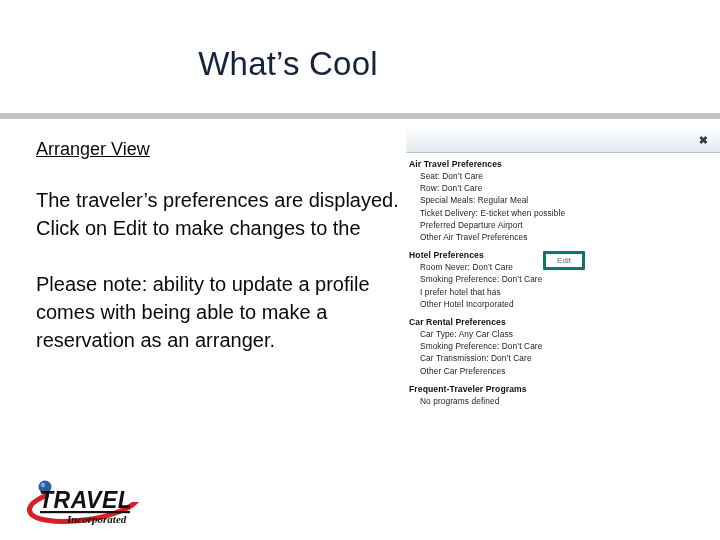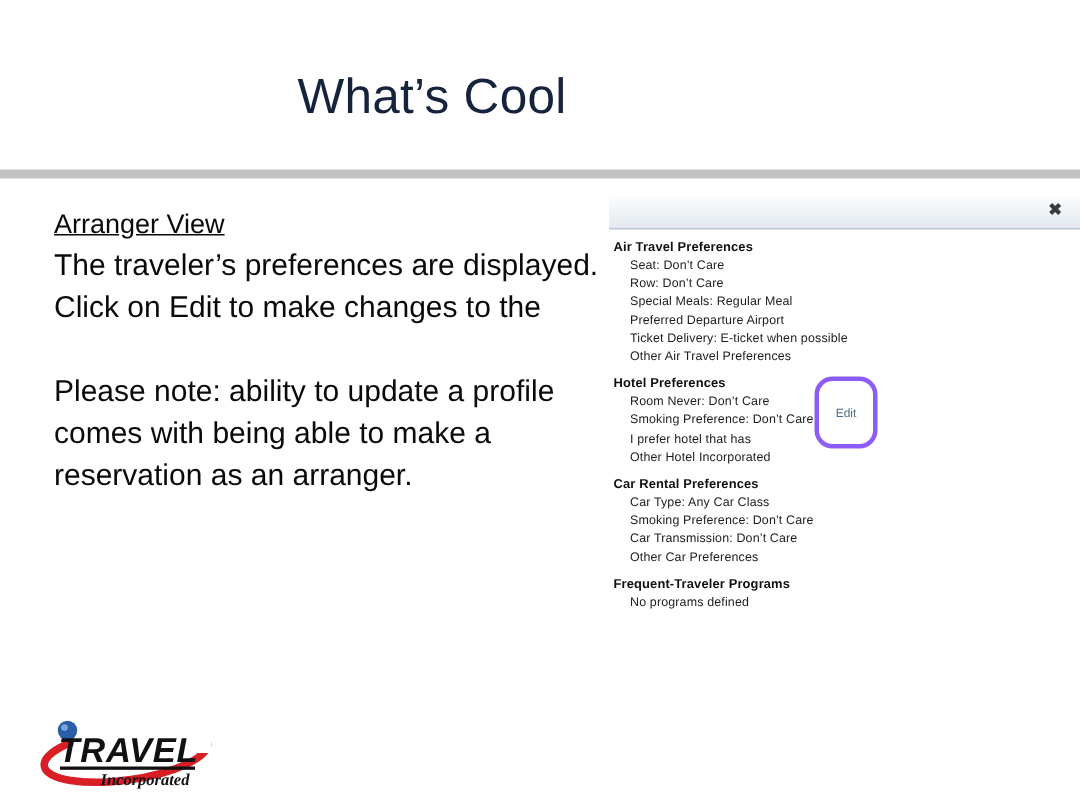--- a/index.html
+++ b/index.html
@@ -44,21 +44,21 @@
     position: absolute;
     left: 36px;
     top: 136px;
     width: 375px;
   }
   .section-head {
     font-size: 18px;
     color: #0a0a0a;
     text-decoration: underline;
     line-height: 26px;
-    margin-bottom: 1px;
+    margin-bottom: 24px;
     white-space: nowrap;
   }
   .para {
     font-size: 20px;
     color: #0a0a0a;
     line-height: 28px;
     margin: 0;
   }
   .para.second {
     margin-top: 28px;
@@ -125,23 +125,23 @@
     padding-left: 11px;
     letter-spacing: .1px;
   }
 
   
   .edit-wrap {
     position: absolute;
     left: 137px;
     top: 98px;
     width: 42px;
-    height: 48px;
-    border: 3px solid #8b5cf6;
-    border-radius: 12px;
+    height: 19px;
+    border: 3px solid #0f766e;
+    border-radius: 1px;
     box-sizing: border-box;
   }
   .edit-btn {
     position: absolute;
     left: 0;
     top: 0;
     width: 100%;
     height: 100%;
     display: flex;
     align-items: center;
@@ -195,22 +195,22 @@
     <span class="close-x">✖</span>
   </div>
 
   <div class="shot-body">
 
     <div class="grp">
       <div class="grp-head">Air Travel Preferences</div>
       <div class="grp-item">Seat: Don’t Care</div>
       <div class="grp-item">Row: Don’t Care</div>
       <div class="grp-item">Special Meals: Regular Meal</div>
+      <div class="grp-item">Ticket Delivery: E-ticket when possible</div>
       <div class="grp-item">Preferred Departure Airport</div>
-      <div class="grp-item">Ticket Delivery: E-ticket when possible</div>
       <div class="grp-item">Other Air Travel Preferences</div>
     </div>
 
     <div class="grp">
       <div class="grp-head">Hotel Preferences</div>
       <div class="grp-item">Room Never: Don’t Care</div>
       <div class="grp-item">Smoking Preference: Don’t Care</div>
       <div class="grp-item">I prefer hotel that has</div>
       <div class="grp-item">Other Hotel Incorporated</div>
     </div>

